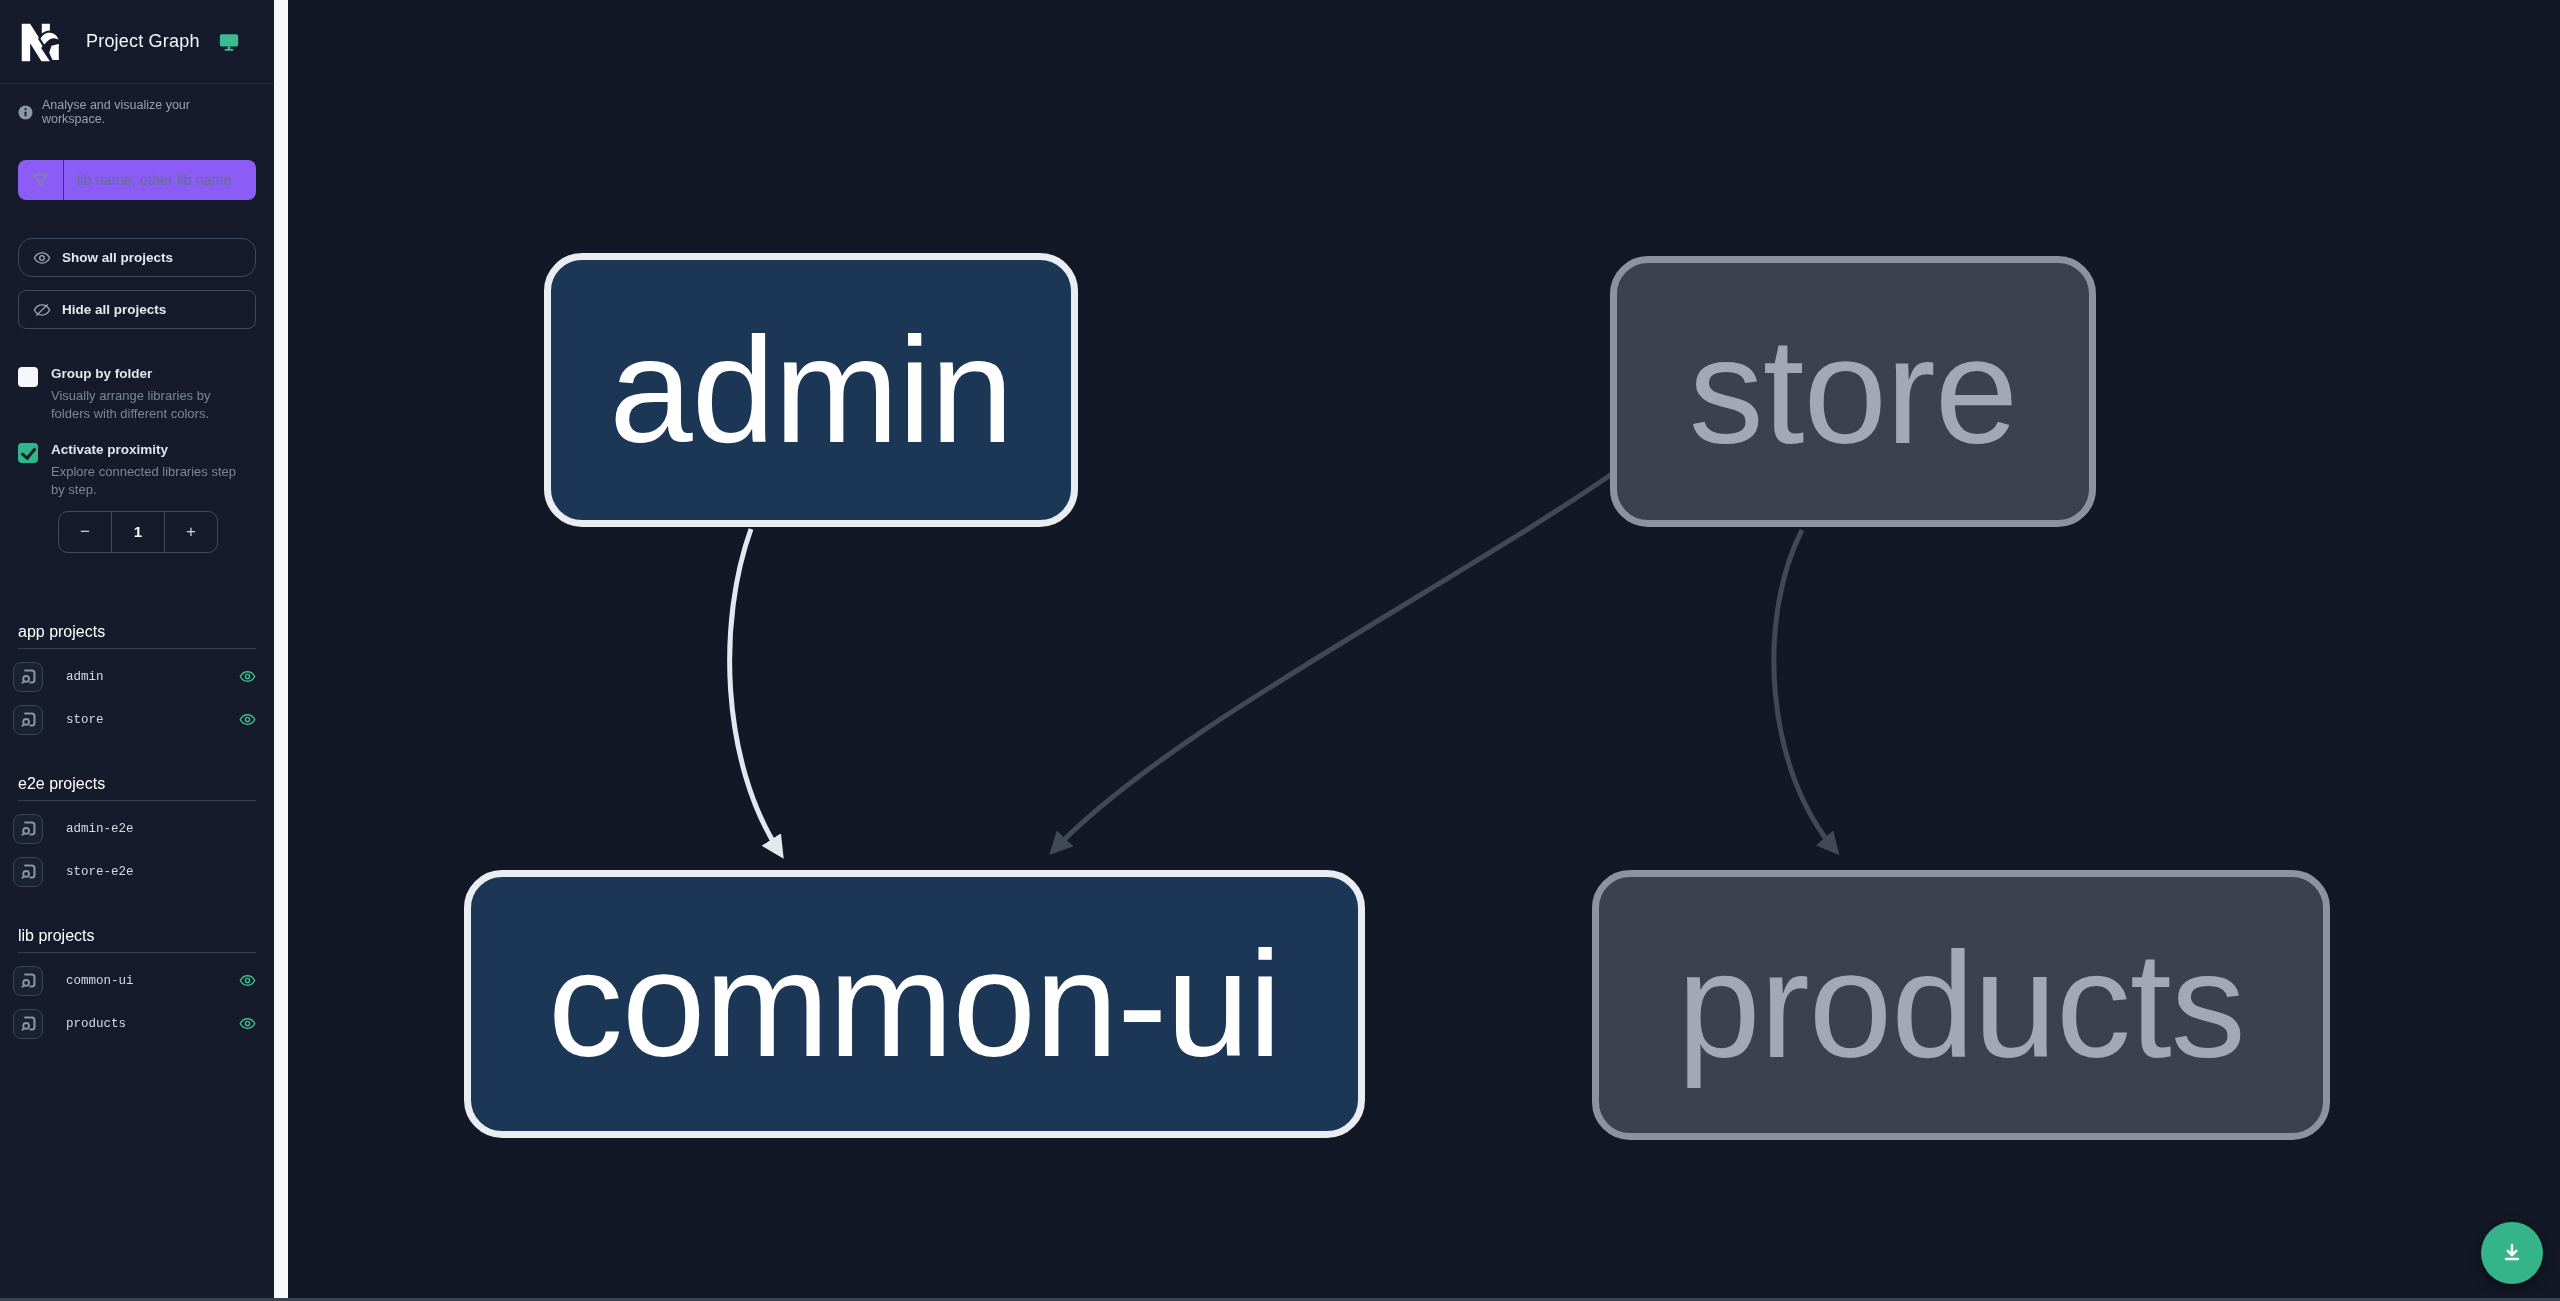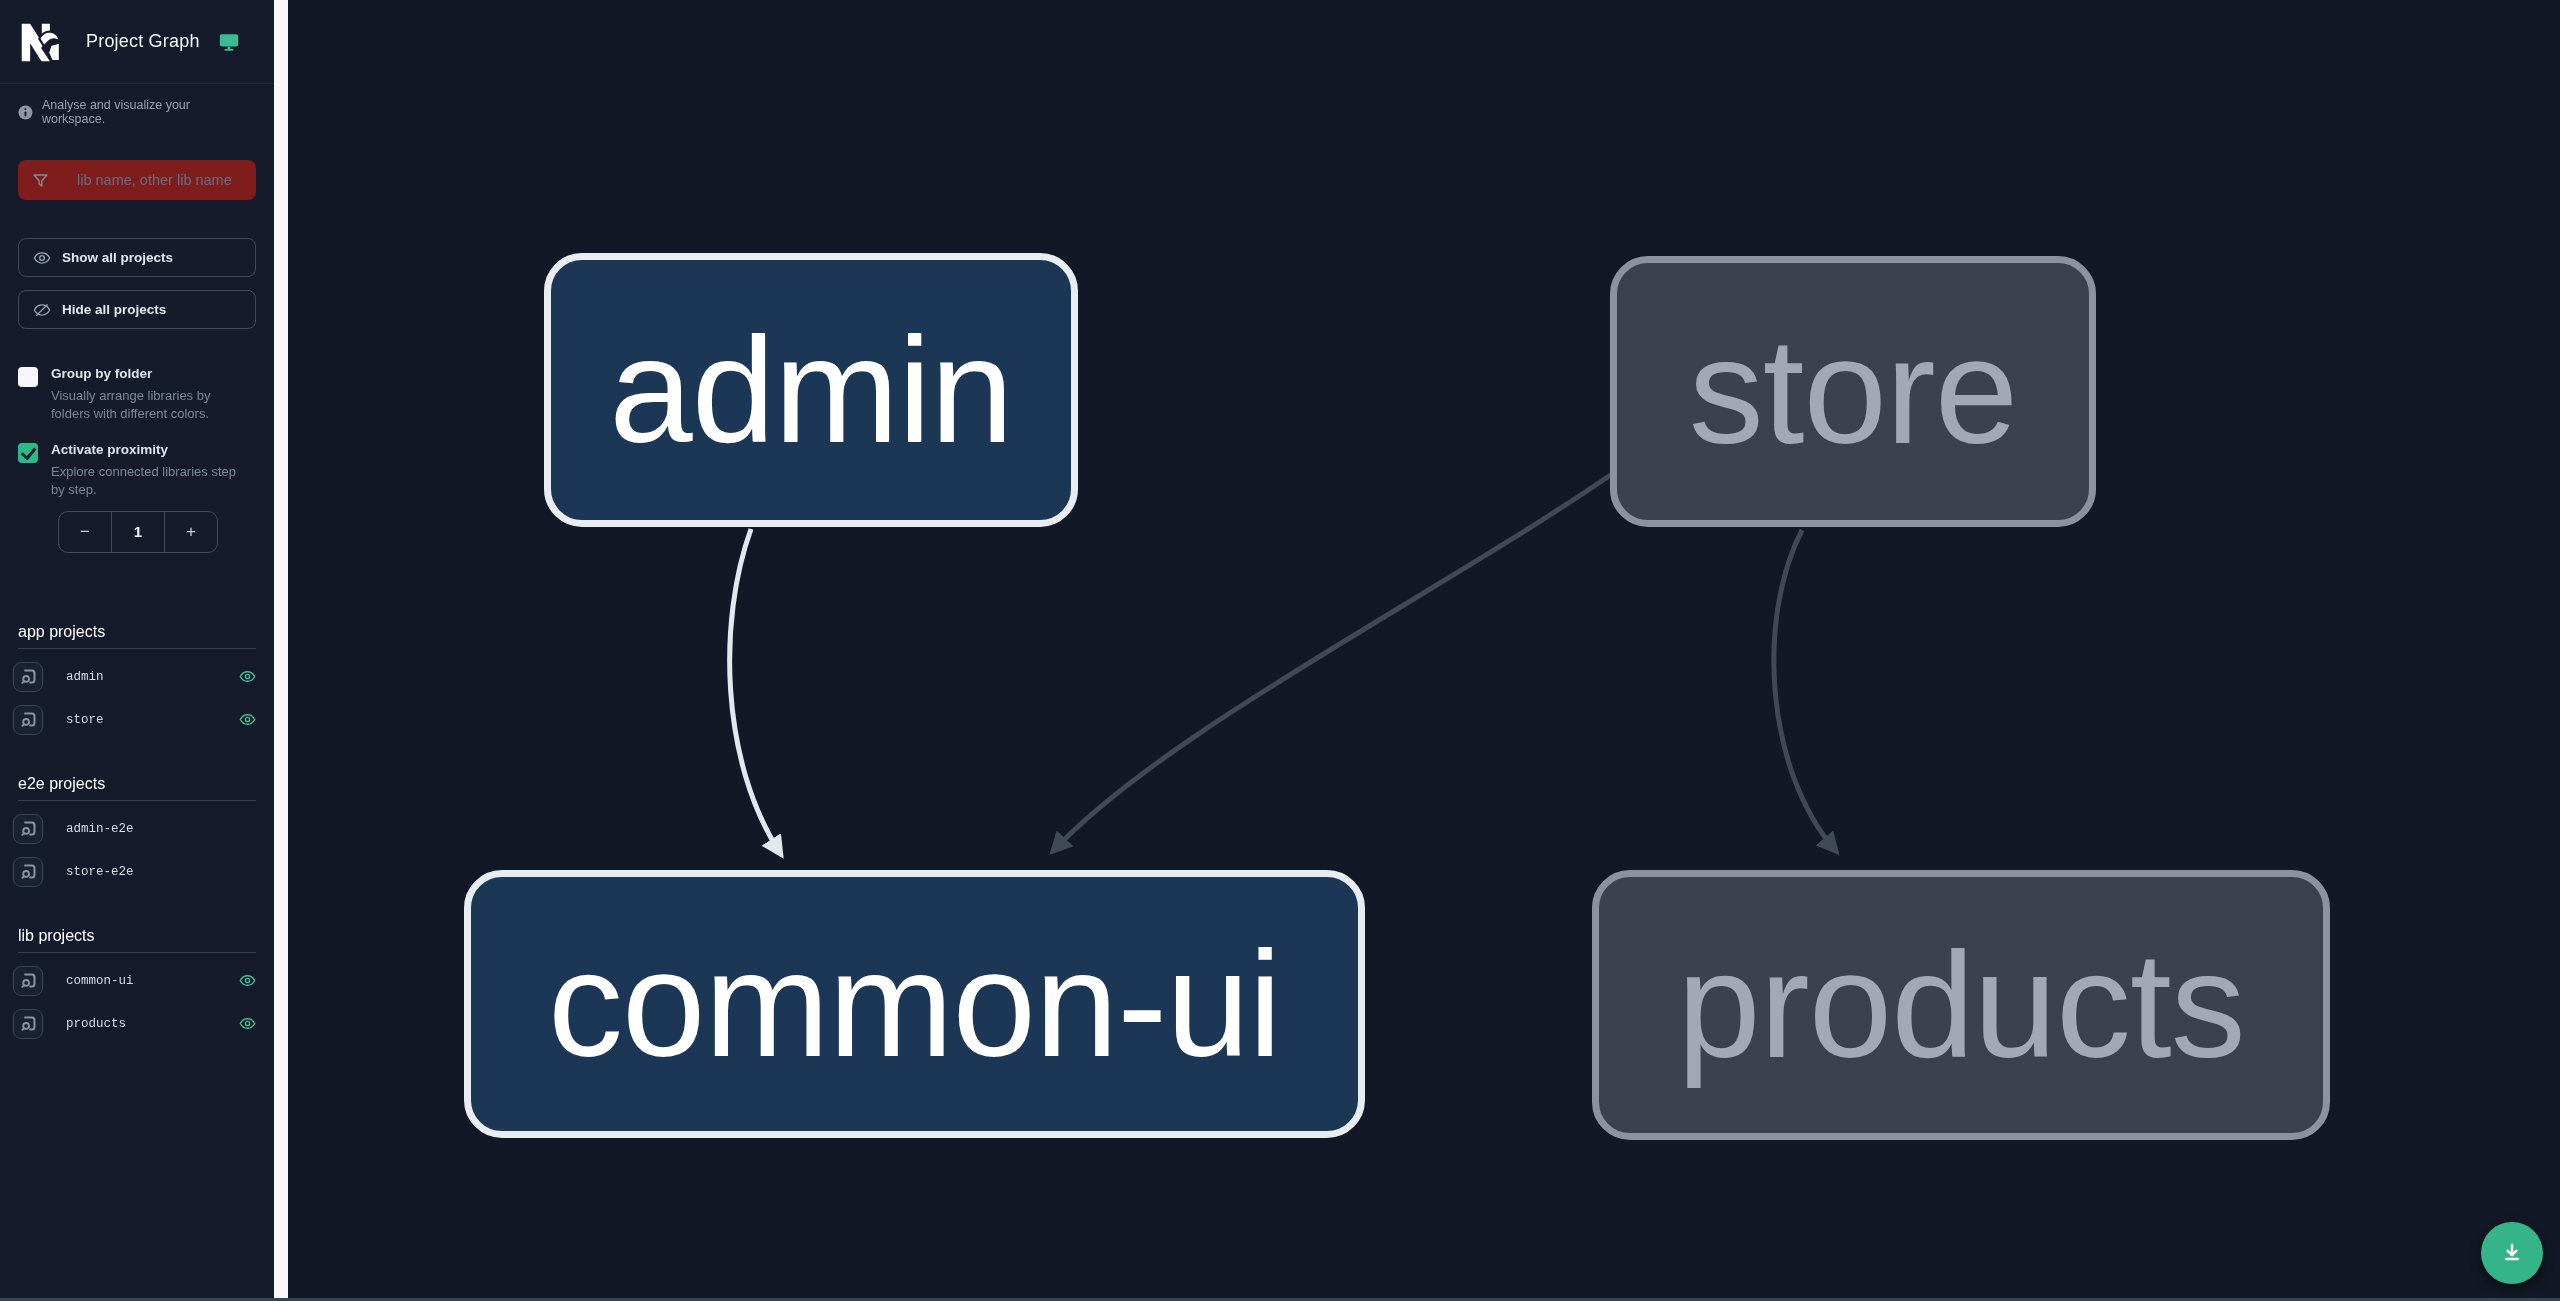--- a/index.html
+++ b/index.html
@@ -16,35 +16,35 @@
   .app::after{content:'';position:absolute;left:0;right:0;bottom:0;height:3px;background:#3a4254;pointer-events:none;}
 
   
   .sidebar{width:274px;min-width:274px;height:100%;background:var(--sb-bg);position:relative;}
   .sb-header{height:84px;display:flex;align-items:center;padding:0 18px;border-bottom:1px solid #1f2939;}
   .nx-logo{width:44px;height:42px;flex:none;}
   .sb-title{font-size:18px;font-weight:400;color:#f5f7fa;margin-left:24px;letter-spacing:.2px;}
   .monitor{margin-left:18px;display:flex;}
   .sb-info{display:flex;align-items:center;gap:9px;padding:0 18px;margin-top:14px;}
   .sb-info span{font-size:12.5px;color:#97a1b3;}
-  .filter{margin:34px 18px 0;height:40px;background:#7f1d1d;border-radius:8px;display:flex;align-items:stretch;overflow:hidden;}
+  .filter{margin:34px 18px 0;height:40px;background:#8b5cf6;border-radius:8px;display:flex;align-items:stretch;overflow:hidden;}
   .filter .f-icon{width:46px;display:flex;align-items:center;justify-content:center;border-right:1px solid #323c4f;flex:none;}
   .filter input{flex:1;background:transparent;border:none;outline:none;color:#e5eaf0;font-size:14.5px;padding:0 13px;font-family:"Liberation Sans",sans-serif;}
   .filter input::placeholder{color:#62708a;}
   .check-row{display:flex;gap:13px;padding:0 18px;cursor:pointer;}
   .check-row.mt22{margin-top:22px;}  .check-row.mt36{margin-top:37px;}  .check-row.mt19{margin-top:19px;}
   .cb{width:20px;height:20px;border-radius:4px;flex:none;margin-top:1px;}
   .cb-gray{background:#98a1b0;}
   .cb-white{background:#f5f7fa;}
   .cb-green{background:#2eb888;}
   .cb-green::after{content:'';display:block;width:6px;height:11px;border:solid #16202e;border-width:0 3px 3px 0;transform:rotate(40deg);margin:2px 0 0 6px;}
   .cb-label{font-size:13.5px;font-weight:700;color:#dfe5ec;line-height:1.25;}
   .cb-desc{font-size:13px;color:#7b8698;line-height:1.38;margin-top:4px;max-width:200px;}
   .sb-btn{display:flex;align-items:center;gap:11px;width:calc(100% - 36px);margin:13px 18px 0;height:39px;background:transparent;border:1.5px solid #3e4a5e;border-radius:8px;color:#e3e9f0;font-size:13.5px;font-weight:700;padding:0 14px;cursor:pointer;font-family:"Liberation Sans",sans-serif;}
-  .sb-btn.first{margin-top:38px;}
+  .sb-btn.first{margin-top:38px;border-radius:14px;}
   .stepper{display:flex;width:160px;height:42px;margin:12px 0 0 58px;border:1px solid #414c60;border-radius:10px;overflow:hidden;}
   .stepper .st-btn{flex:1;background:transparent;border:none;color:#cbd3df;font-size:17px;cursor:pointer;font-family:"Liberation Sans",sans-serif;}
   .stepper .st-val{flex:1;display:flex;align-items:center;justify-content:center;border-left:1px solid #414c60;border-right:1px solid #414c60;color:#f5f7fa;font-size:15px;font-weight:700;}
   .projects{margin-top:70px;}
   .proj-section{margin-top:40px;}
   .proj-section:first-child{margin-top:0;}
   .proj-header{margin:0 18px;padding-bottom:7px;border-bottom:1px solid var(--line);font-size:16px;color:#ffffff;}
   .proj-row{display:flex;align-items:center;height:30px;margin:13px 18px 0 13px;}
   .focus-btn{width:30px;height:30px;border-radius:8px;border:1px solid #3a455a;background:#1a2231;display:flex;align-items:center;justify-content:center;cursor:pointer;flex:none;}
   .proj-name{font-family:"Liberation Mono","DejaVu Sans Mono",monospace;font-size:12.5px;color:#d5dbe4;margin-left:23px;}

